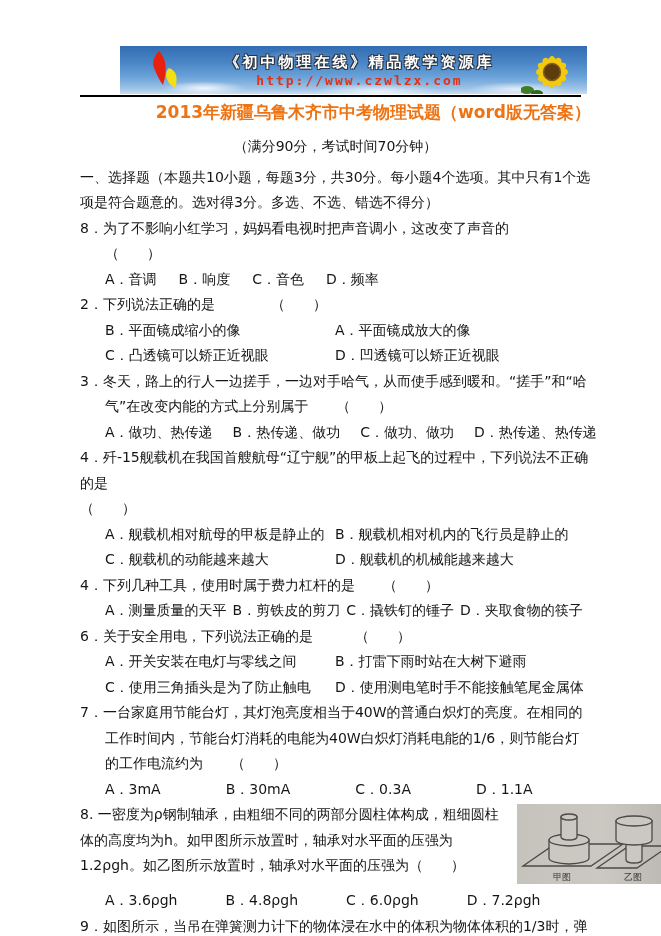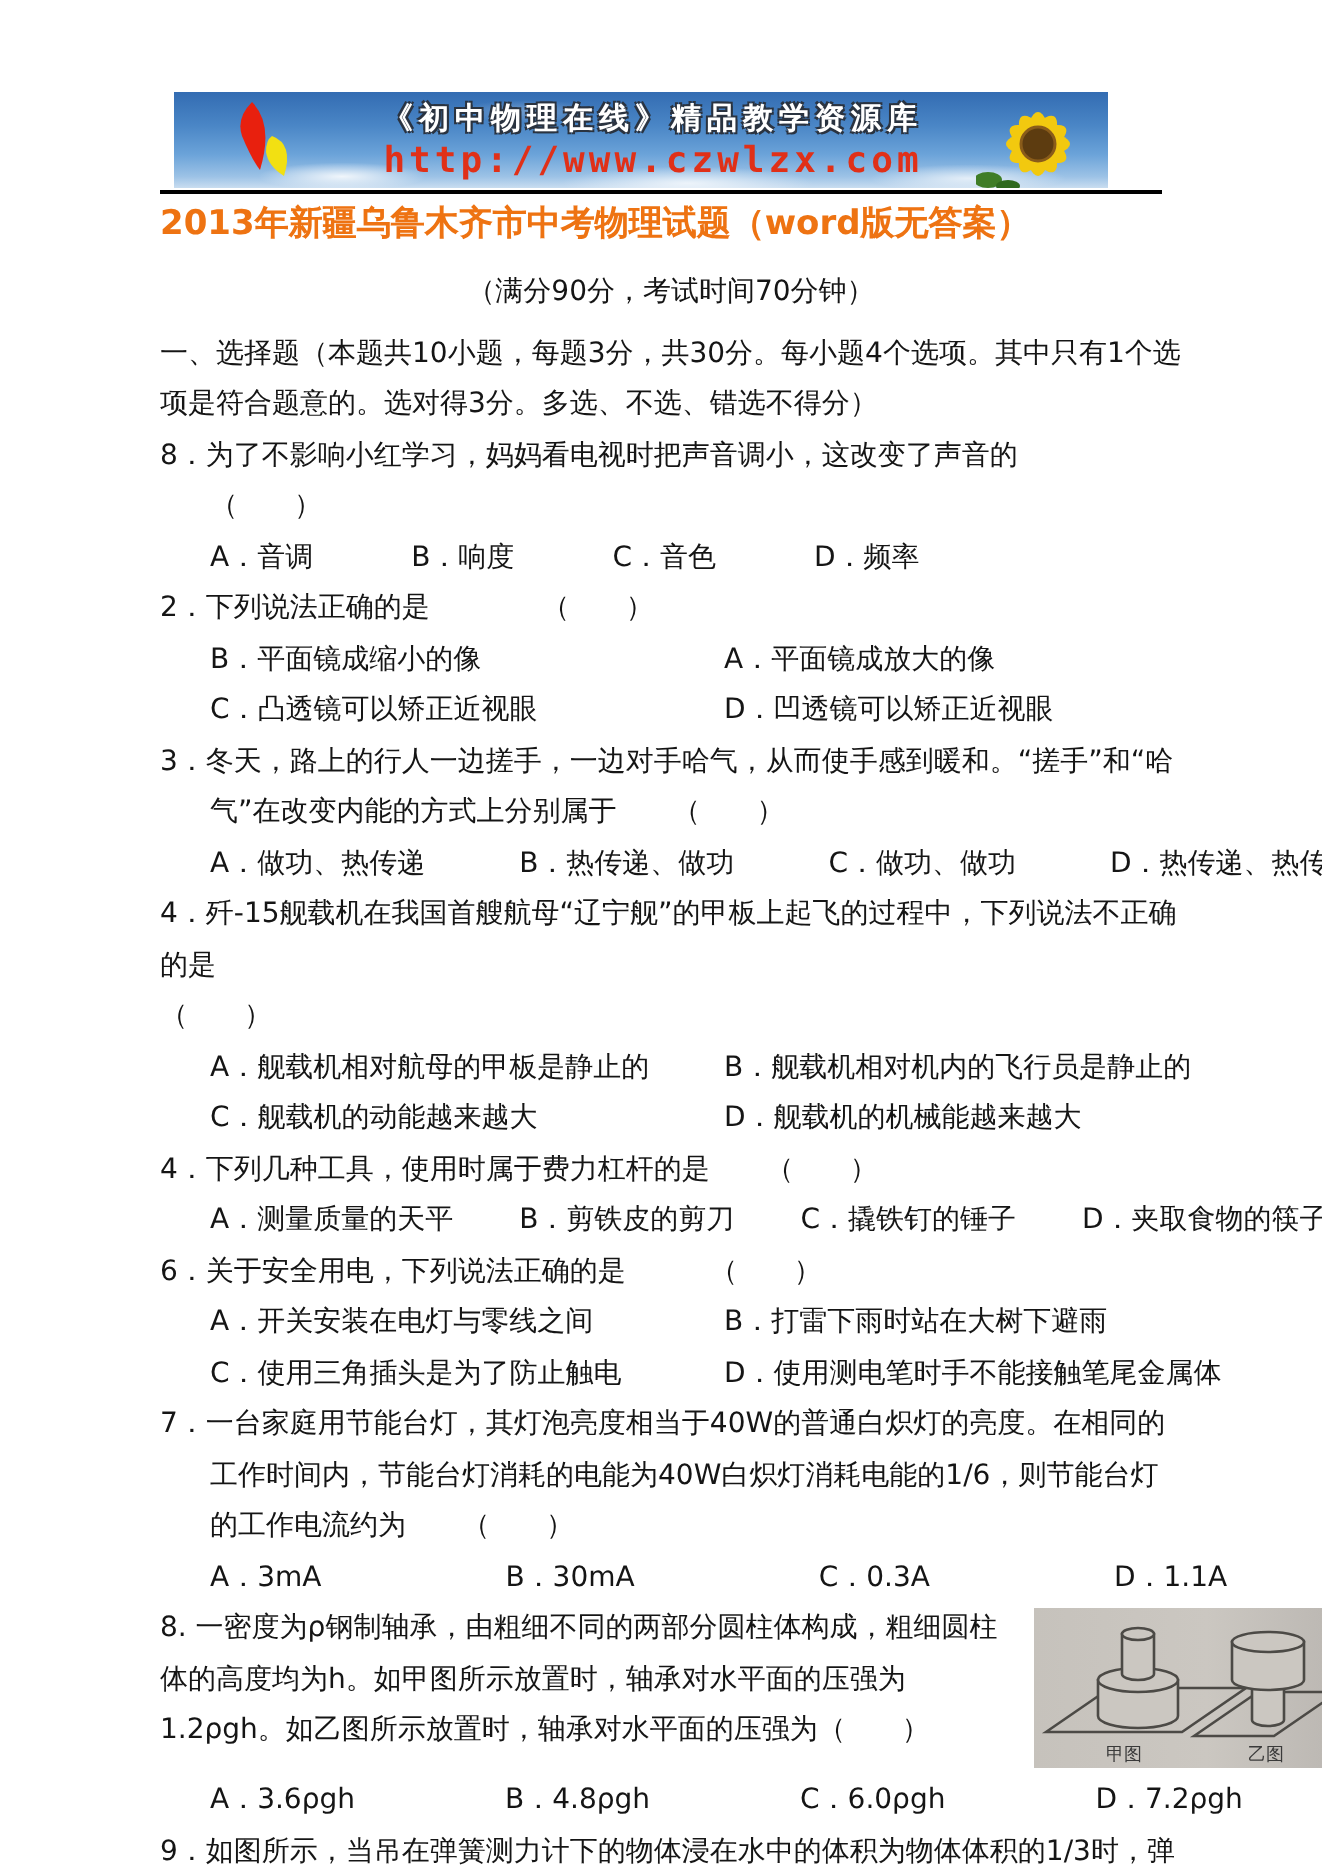--- a/index.html
+++ b/index.html
@@ -5,21 +5,21 @@
   html,body{margin:0;padding:0;}
   body{
     width:661px;height:936px;background:#ffffff;position:relative;
     font-family:"DejaVu Sans",sans-serif;color:#151515;
     -webkit-font-smoothing:none;
   }
   .page{position:absolute;inset:0;overflow:hidden;}
 
   
   .banner{
-    position:absolute;left:87px;top:46px;width:467px;height:48px;
+    position:absolute;left:120px;top:46px;width:467px;height:48px;
     background:linear-gradient(180deg,#336cb2 0%,#4a86c6 35%,#6ba3d9 65%,#9cc2e6 88%,#c9ddf0 100%);
     overflow:hidden;
   }
   .banner::before{
     content:"";position:absolute;inset:0;
     background:
       radial-gradient(60px 10px at 18% 88%,rgba(255,255,255,.85),rgba(255,255,255,0) 70%),
       radial-gradient(90px 12px at 55% 95%,rgba(255,255,255,.75),rgba(255,255,255,0) 70%),
       radial-gradient(70px 10px at 85% 90%,rgba(255,255,255,.7),rgba(255,255,255,0) 70%),
       radial-gradient(50px 8px at 38% 20%,rgba(255,255,255,.25),rgba(255,255,255,0) 70%);
@@ -27,39 +27,39 @@
   .banner-logo{position:absolute;left:22px;top:4px;width:46px;height:42px;}
   .banner-text{
     position:absolute;left:90px;right:78px;top:0;bottom:0;
     display:flex;flex-direction:column;align-items:center;justify-content:center;
   }
   .banner-title{
     color:#ffffff;font-weight:bold;font-size:15px;letter-spacing:3px;white-space:nowrap;
     text-shadow:1px 1px 0 #2a3340,-1px -1px 0 #2a3340,1px -1px 0 #2a3340,-1px 1px 0 #2a3340;
   }
   .banner-url{
-    margin-top:1px;color:#e03018;font-weight:bold;font-size:18px;letter-spacing:2px;
+    margin-top:1px;color:#e03018;font-weight:bold;font-size:13px;letter-spacing:2px;
     font-family:"DejaVu Sans Mono",monospace;white-space:nowrap;
   }
   .banner-flower{position:absolute;right:8px;top:6px;width:58px;height:44px;}
 
   .divider{position:absolute;left:80px;top:95px;width:501px;height:2px;background:#000;}
 
   
   .content{position:absolute;left:80px;top:99px;width:511px;font-size:14px;line-height:25.5px;}
   .doc-title{
-    margin:2px 0 0 0;text-align:left;color:#ee7312;
+    margin:2px 0 0 0;text-align:right;color:#ee7312;
     font-size:17px;font-weight:bold;line-height:22px;
   }
   .subtitle{margin-top:11px;text-align:center;}
   .section-header{margin:5px 0 0 0;line-height:25.5px;}
 
   p.q{margin:0;padding-left:25px;text-indent:-25px;}
   p.q.noindent{padding-left:0;text-indent:0;}
-  .opts{display:flex;padding-left:25px;gap:27px;}
+  .opts{display:flex;padding-left:25px;}
   .opts span{white-space:nowrap;}
   .g-xl span + span{margin-left:22px;}
   .g-lg span + span{margin-left:65px;}
   .g-md span + span{margin-left:48px;}
   .g-sm span + span{margin-left:20px;}
   .g-xs span + span{margin-left:6px;}
   .cols2 span:first-child{width:230px;flex:none;}
 
   
   .fig8{

